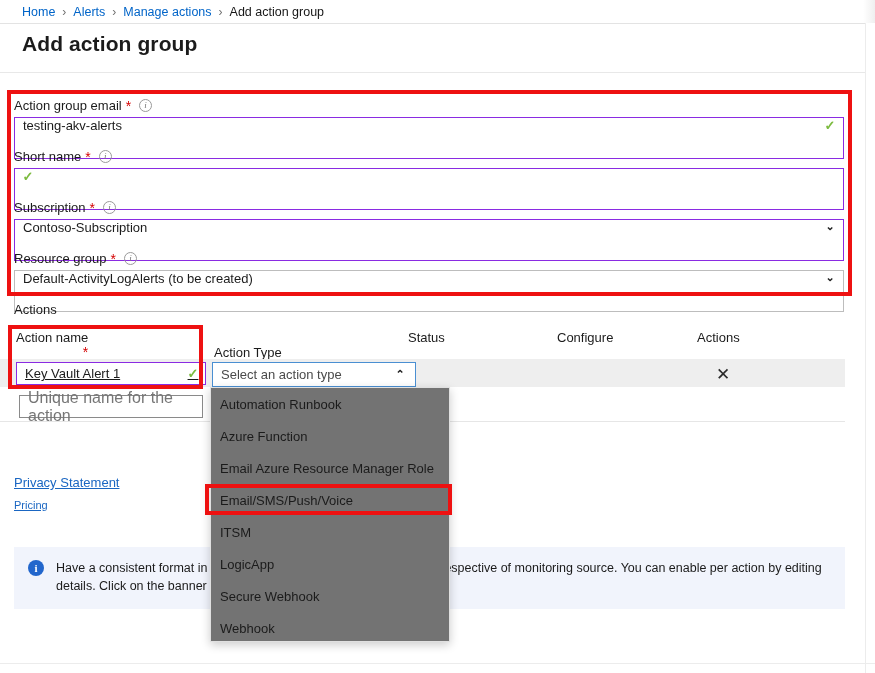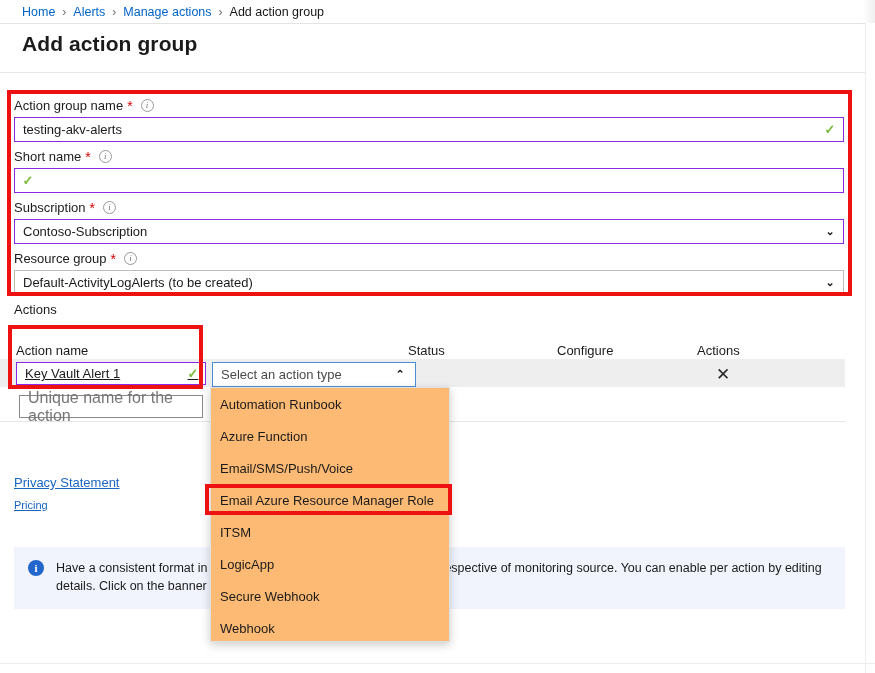--- a/index.html
+++ b/index.html
@@ -59,23 +59,23 @@
   }
   .req { color: #d40000; margin-left: 4px; font-size: 14px; line-height: 1; }
   .info-ico {
     display: inline-flex; align-items: center; justify-content: center;
     width: 13px; height: 13px; margin-left: 8px;
     border: 1px solid #9a9a9a; border-radius: 50%;
     font-size: 9px; font-style: italic; font-family: "Liberation Serif", serif;
     color: #767676; line-height: 1;
   }
   .ctrl {
-    position: relative; height: 25px; margin-top: 3px;
+    position: relative; height: 42px; margin-top: 3px;
     border: 1px solid #8a2be2; background: #fff;
-    display: flex; align-items: center;
+    display: flex; 
   }
   .ctrl.gray { border-color: #bdbdbd; }
   .ctrl .val {
     flex: 1; padding-left: 8px; font-size: 13px; color: #1b1b1b;
     white-space: nowrap; overflow: hidden; text-overflow: ellipsis;
   }
   .ok-check {
     width: 26px; text-align: center; color: #7cbb3f; font-size: 13px; font-weight: 700;
   }
   .chev-dn {
@@ -87,21 +87,21 @@
     position: absolute; left: 14px; top: 302px; font-size: 13px; color: #1b1b1b;
   }
   .hl-actionname {
     position: absolute; left: 8px; top: 325px; width: 195px; height: 64px;
     border: 4px solid #ee1111; pointer-events: none;
   }
   .tbl-head {
     position: absolute; left: 0; top: 330px; width: 845px; height: 26px;
   }
   .th {
-    position: absolute; top: 13px; font-size: 13px; color: #1b1b1b; white-space: nowrap;
+    position: absolute; top: 0; font-size: 13px; color: #1b1b1b; white-space: nowrap;
     display: flex; align-items: flex-end; flex-direction: column;
   }
   .tbl-row {
     position: absolute; left: 0; top: 359px; width: 845px; height: 28px;
     background: #eeeeee;
   }
   .row-sep {
     position: absolute; left: 0; top: 421px; width: 845px; height: 1px; background: #e6e6e6;
   }
 
@@ -156,21 +156,21 @@
     flex: 0 0 16px; margin-top: 1px;
   }
   .banner-txt {
     margin-left: 12px; font-size: 12.5px; color: #1b1b1b; line-height: 18px;
     max-width: 790px;
   }
 
   
   .dd-panel {
     position: absolute; left: 210px; top: 387px; width: 240px; height: 255px;
-    background: #fdba74; border: 1px solid #e0e0e0;
+    background: #737373; border: 1px solid #e0e0e0;
     box-shadow: 0 3px 9px rgba(0,0,0,.20);
     overflow: hidden;
   }
   .dd-item {
     height: 32px; display: flex; align-items: center; padding-left: 9px;
     font-size: 13px; color: #1b1b1b; white-space: nowrap; cursor: pointer;
   }
   .hl-ddopt {
     position: absolute; left: 205px; top: 484px; width: 247px; height: 31px;
     border: 4px solid #ee1111; pointer-events: none;
@@ -200,21 +200,21 @@
     <span class="bc-current">Add action group</span>
     <span class="bc-fade"></span>
   </div>
   <div class="hdr-rule"></div>
 
   <div class="page-title">Add action group</div>
   <div class="title-rule"></div>
 
   <div class="field" style="top:97px;">
     <div class="flabel">
-      <span>Action group name</span>
+      <span>Action group email</span>
       <span class="req">*</span>
       <span class="info-ico">i</span>
     </div>
     <div class="ctrl">
       <span class="val">testing-akv-alerts</span>
       <span class="ok-check">✓</span>
     </div>
   </div>
 
   <div class="field" style="top:148px;">
@@ -301,22 +301,22 @@
   <div class="link-pricing">Pricing</div>
 
   <div class="banner">
     <div class="banner-ico">i</div>
     <div class="banner-txt">Have a consistent format in email and mobile app push notifications irrespective of monitoring source. You can enable per action by editing details. Click on the banner to learn more.</div>
   </div>
 
   <div class="dd-panel">
     <div class="dd-item">Automation Runbook</div>
     <div class="dd-item">Azure Function</div>
+    <div class="dd-item">Email Azure Resource Manager Role</div>
     <div class="dd-item">Email/SMS/Push/Voice</div>
-    <div class="dd-item">Email Azure Resource Manager Role</div>
     <div class="dd-item">ITSM</div>
     <div class="dd-item">LogicApp</div>
     <div class="dd-item">Secure Webhook</div>
     <div class="dd-item">Webhook</div>
   </div>
   <div class="hl-ddopt"></div>
 
   <div class="right-strip"></div>
   <div class="bottom-rule"></div>
 </div>

